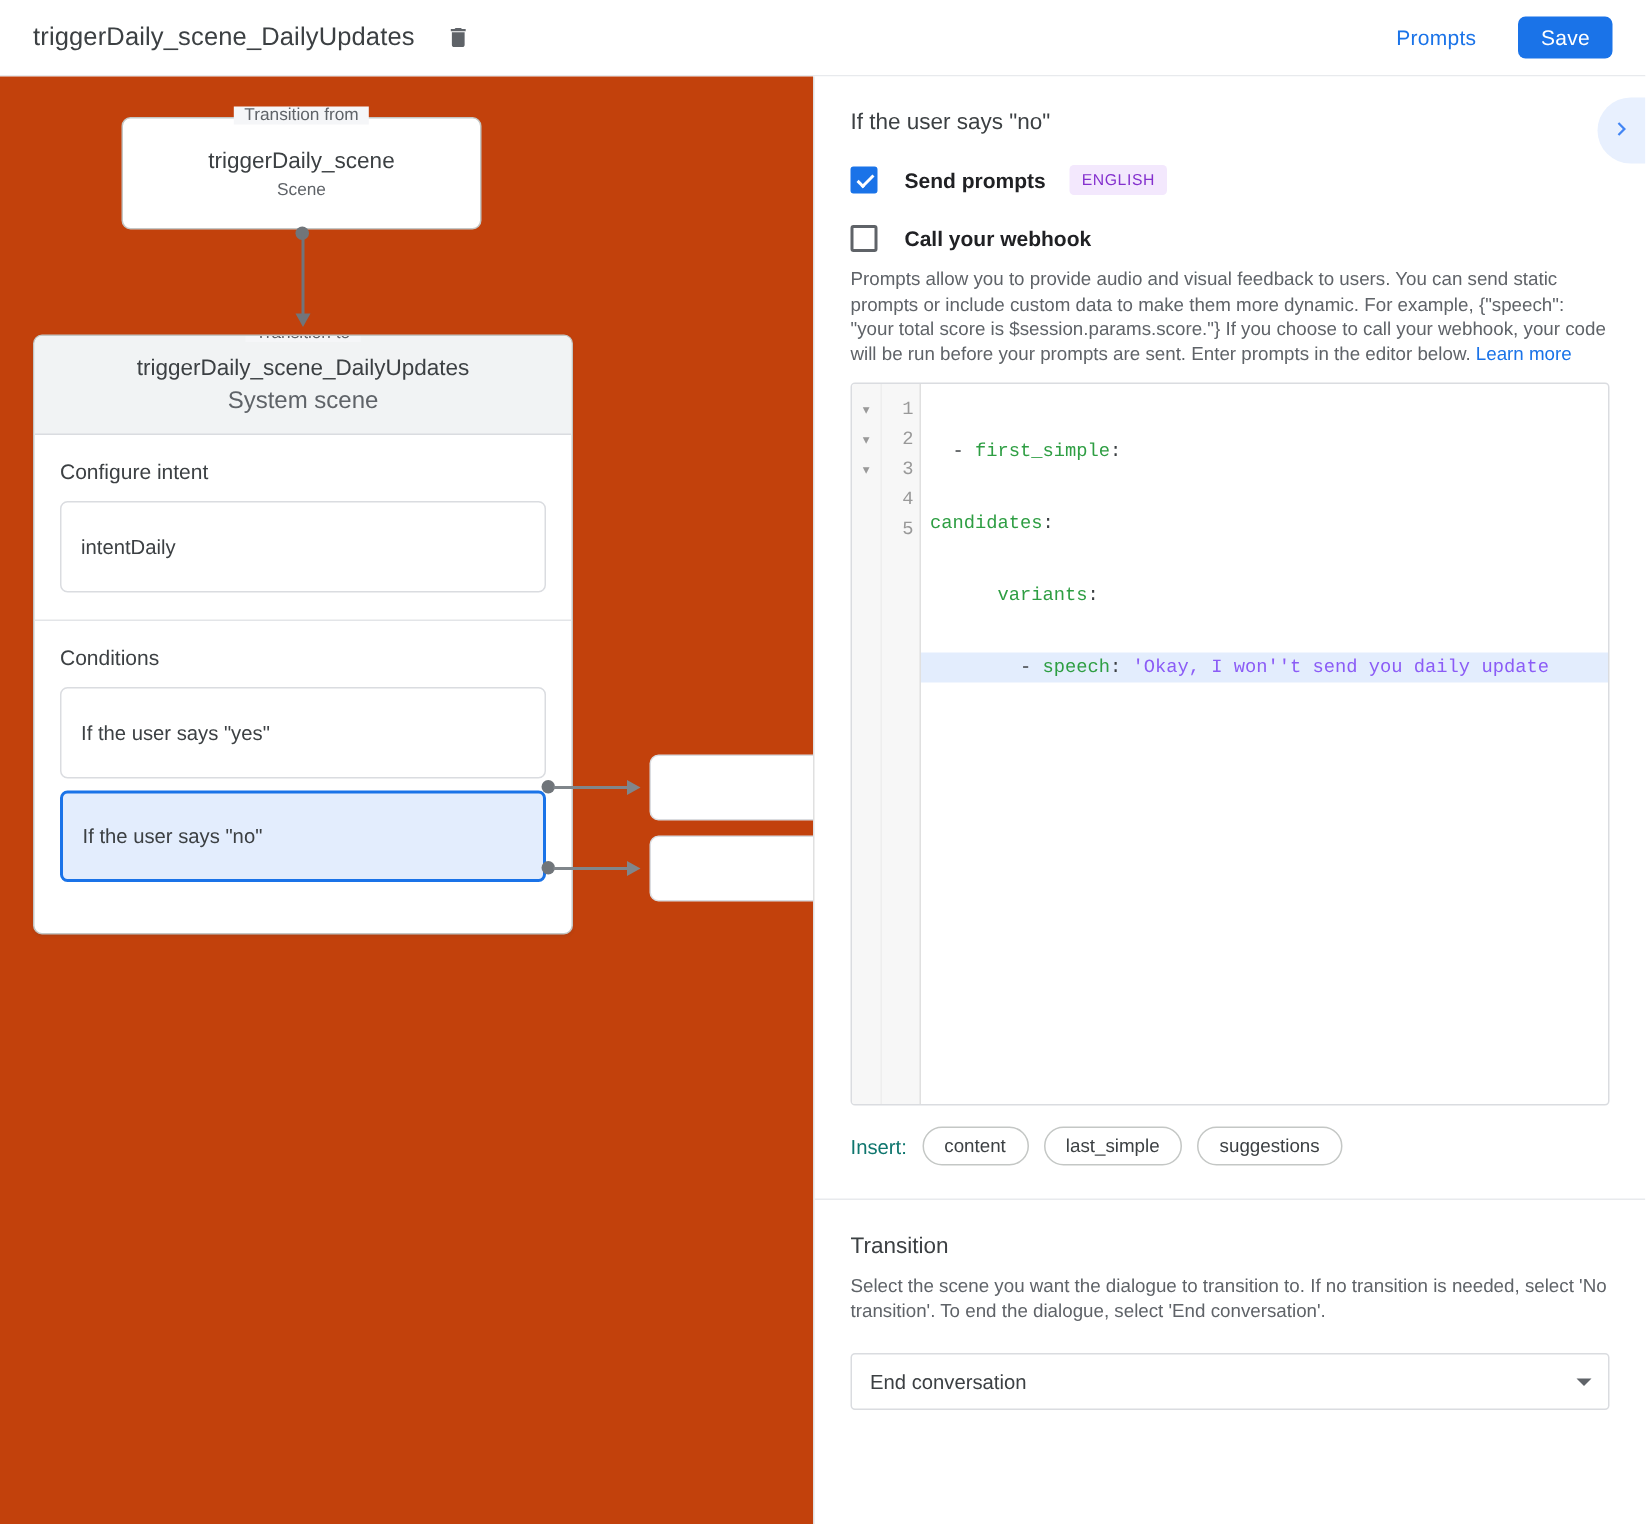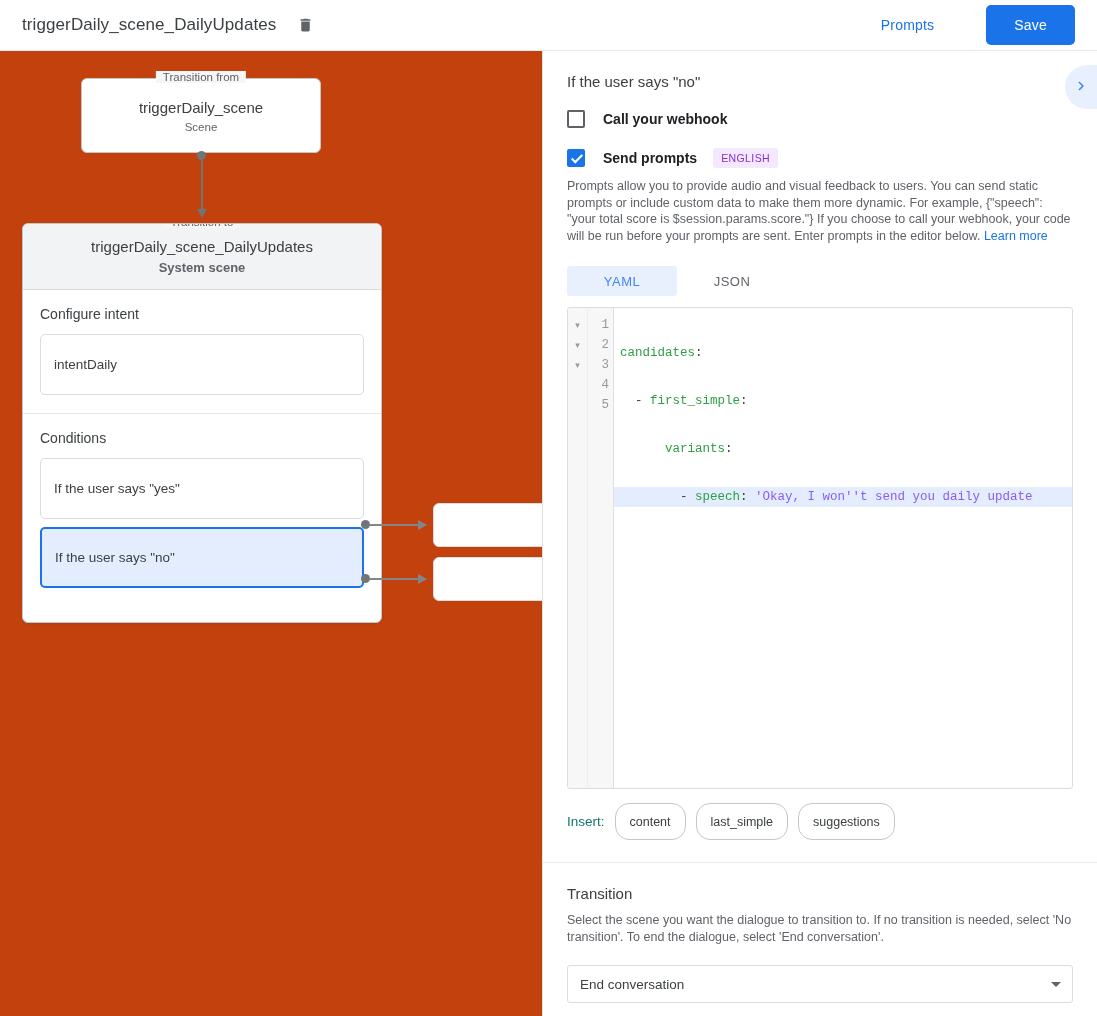--- a/index.html
+++ b/index.html
@@ -44,22 +44,22 @@
   }
   .cancel-btn {
     background: none; border: none; cursor: pointer;
     color: #1a73e8; font-size: 14px; font-weight: 500;
     font-family: inherit; padding: 8px 10px; border-radius: 4px;
     letter-spacing: .2px;
   }
   .save-btn {
     background: #1a73e8; border: none; cursor: pointer;
     color: #ffffff; font-size: 14px; font-weight: 500;
-    font-family: inherit; padding: 0 28px; height: 40px;
-    border-radius: 5px; letter-spacing: .2px; margin-left: 24px;
+    font-family: inherit; padding: 0 15px; height: 28px;
+    border-radius: 5px; letter-spacing: .2px;
   }
 
   
   .canvas {
     position: absolute; top: 51px; left: 0;
     width: 542px; height: 965px;
     background: #c2410c;
     overflow: hidden;
   }
 
@@ -116,21 +116,21 @@
     overflow: hidden;
   }
   .node-to-header {
     background: #f1f3f4;
     height: 66px;
     display: flex; flex-direction: column;
     align-items: center; justify-content: center;
     border-bottom: 1px solid #dadce0;
   }
   .node-to-title { font-size: 15px; color: #3c4043; }
-  .node-to-sub { font-size: 13px; color: #5f6368; margin-top: 5px; font-weight: bold; }
+  .node-to-sub { font-size: 16px; color: #5f6368; margin-top: 5px; }
 
   .section { padding: 16px 17px 18px 17px; }
   .section + .section { border-top: 1px solid #e3e5e8; }
   .section-label {
     font-size: 14px; color: #3c4043; margin-bottom: 12px;
   }
   .chip-box {
     border: 1px solid #dadce0;
     border-radius: 5px;
     background: #ffffff;
@@ -299,21 +299,21 @@
   .tok-str { color: #8b5cf6; }
 
   .insert-row {
     display: flex; align-items: center;
     margin-top: 14px; gap: 10px;
   }
   .insert-label { font-size: 13.5px; color: #0f766e; }
   .pill {
     border: 1px solid #c4c7c5;
     border-radius: 14px;
-    height: 37px;
+    height: 26px;
     padding: 0 14px;
     display: flex; align-items: center;
     font-size: 12.5px; color: #3c4043;
     background: #ffffff; cursor: pointer;
     font-family: inherit;
   }
 
   .panel-divider {
     margin-top: 22px;
     height: 1px; background: #e8eaed;
@@ -418,55 +418,51 @@
           <svg width="18" height="18" viewBox="0 0 24 24" fill="#4285f4" aria-hidden="true">
             <path d="M8.59 16.59L13.17 12 8.59 7.41 10 6l6 6-6 6z"></path>
           </svg>
         </span>
       </button>
     </div>
 
     <div class="panel-body">
 
       <div class="checkrow">
-        <div class="cb"></div>
-        <div class="checkrow-label">Call your webhook</div>
-      </div>
-
-      <div class="checkrow">
         <div class="cb checked"></div>
         <div class="checkrow-label">Send prompts</div>
         <div class="lang-badge">ENGLISH</div>
       </div>
 
+      <div class="checkrow">
+        <div class="cb"></div>
+        <div class="checkrow-label">Call your webhook</div>
+      </div>
+
       <div class="help-text"><span>Prompts allow you to provide audio and visual feedback to users. You can send static prompts or include custom data to make them more dynamic. For example, {"speech": "your total score is $session.params.score."} If you choose to call your webhook, your code will be run before your prompts are sent. Enter prompts in the editor below. </span><a class="link">Learn more</a></div>
 
-      <div class="tabs">
-        <button class="tab active">YAML</button>
-        <button class="tab">JSON</button>
-      </div>
 
       <div class="editor">
         <div class="fold-gutter">
           <div>▾</div>
           <div>▾</div>
           <div>▾</div>
           <div></div>
           <div></div>
         </div>
         <div class="num-gutter">
           <div>1</div>
           <div>2</div>
           <div>3</div>
           <div>4</div>
           <div>5</div>
         </div>
         <div class="code-area">
+          <div class="code-line"><span class="tok-punct">  - </span><span class="tok-key">first_simple</span><span class="tok-punct">:</span><span class="tok-str"></span></div>
           <div class="code-line"><span class="tok-punct"></span><span class="tok-key">candidates</span><span class="tok-punct">:</span><span class="tok-str"></span></div>
-          <div class="code-line"><span class="tok-punct">  - </span><span class="tok-key">first_simple</span><span class="tok-punct">:</span><span class="tok-str"></span></div>
           <div class="code-line"><span class="tok-punct">      </span><span class="tok-key">variants</span><span class="tok-punct">:</span><span class="tok-str"></span></div>
           <div class="code-line hl"><span class="tok-punct">        - </span><span class="tok-key">speech</span><span class="tok-punct">: </span><span class="tok-str">'Okay, I won''t send you daily update</span></div>
           <div class="code-line"><span class="tok-punct"></span></div>
         </div>
       </div>
 
       <div class="insert-row">
         <div class="insert-label">Insert:</div>
         <button class="pill">content</button>
         <button class="pill">last_simple</button>

